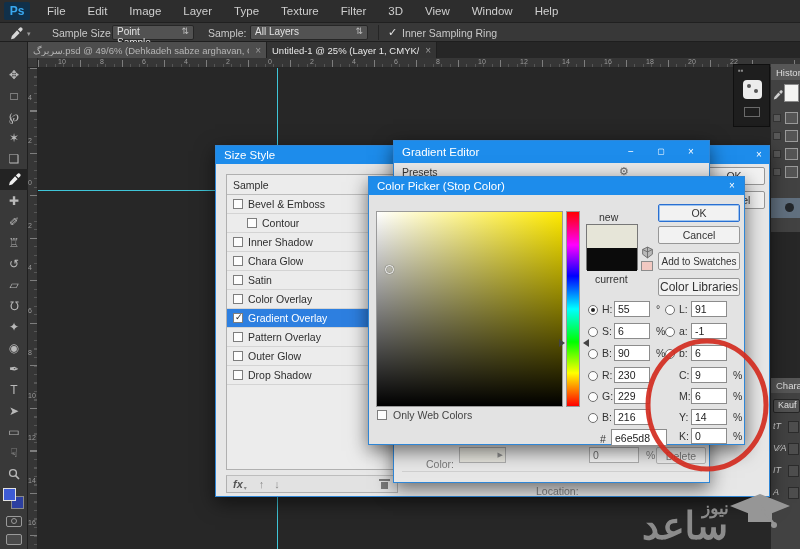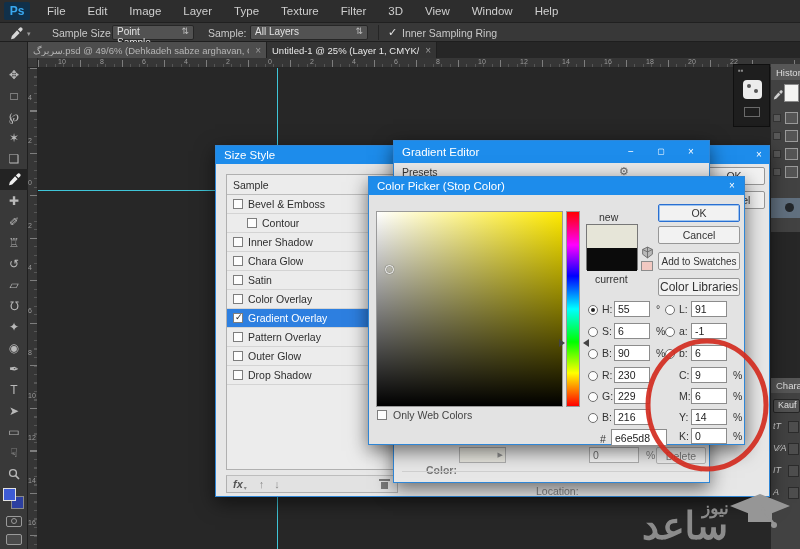--- a/index.html
+++ b/index.html
@@ -336,21 +336,21 @@
     <div class="titlebar" style="height:22px;">
       <span>Gradient Editor</span>
       <span class="tbtn" style="right:70px;top:4px;">−</span>
       <span class="tbtn" style="right:40px;top:4px;font-size:8px;">▢</span>
       <span class="tbtn" style="right:10px;top:4px;">×</span>
     </div>
     <span class="abs lbl" style="left:8px;top:25px;">Presets</span>
     <span class="abs" style="left:225px;top:24px;color:#666;font-size:11px;">⚙</span>
 
     <div class="abs" style="left:0;top:300px;width:317px;height:40px;opacity:.62;">
-      <span class="abs lbl" style="left:32px;top:23px;font-weight:bold;">Color:</span>
+      <span class="abs lbl" style="left:32px;top:17px;">Color:</span>
       <div class="abs" style="left:65px;top:6px;width:47px;height:16px;background:#e6e5d8;border:1px solid #8c8c8c;">
         <span class="abs" style="right:2px;top:3px;font-size:7px;color:#555;">▶</span>
       </div>
       <span class="abs lbl" style="left:142px;top:8px;margin-top:36px;">Location:</span>
       <input class="inp abs" style="left: 195px; top: 6px; width: 50px; height: 16px;" value="0">
       <span class="abs lbl" style="left:252px;top:8px;">%</span>
       <div class="btn abs" style="left:262px;top:6px;width:50px;height:17px;left:262px;">
           <span>Delete</span>
         </div>
       <div class="abs" style="left:8px;top:30px;width:300px;height:1px;background:#c2c2c2;"></div>

